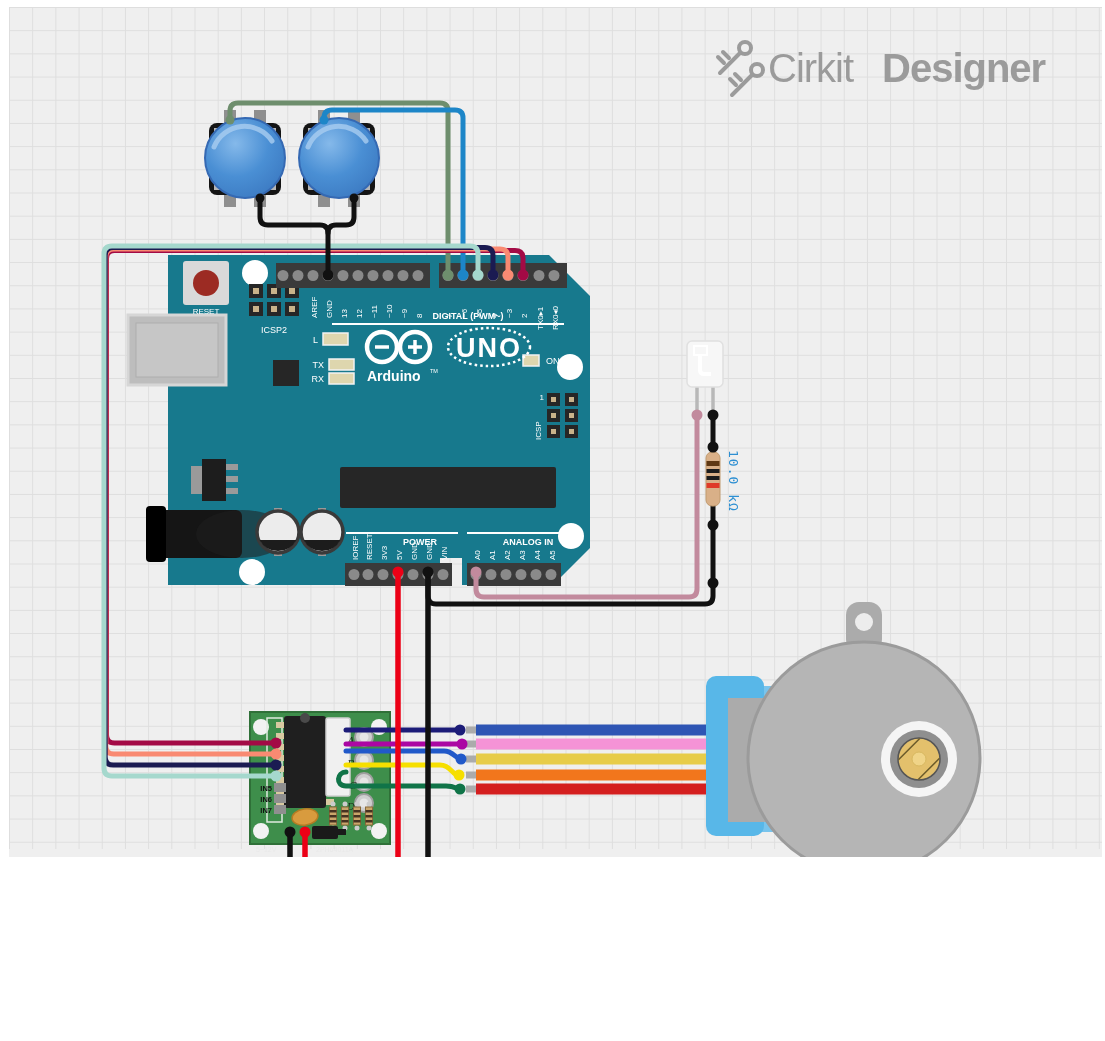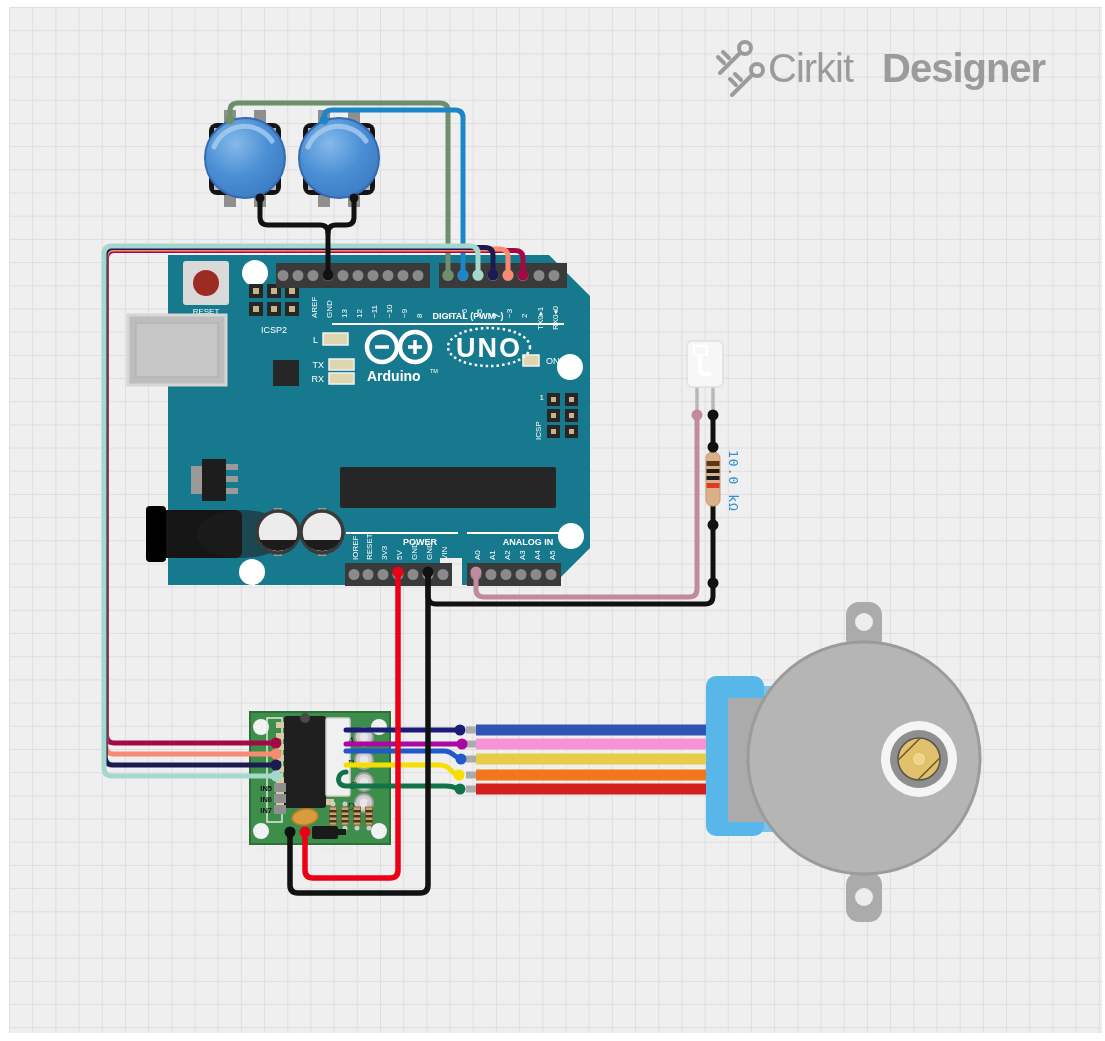--- a/index.html
+++ b/index.html
@@ -1,16 +1,16 @@
 <!DOCTYPE html>
 <html><head>
 <meta charset="utf-8">
 <style>
   html,body{margin:0;padding:0;background:#ffffff;}
-  .stage{position:relative;width:1105px;height:1041px;overflow:hidden;background:#efefef;
+  .stage{position:relative;width:1105px;height:857px;overflow:hidden;background:#efefef;
     font-family:"Liberation Sans",sans-serif;text-align:center;}
   .grid{position:absolute;left:9px;top:7px;right:2px;bottom:8px;
     background-image:linear-gradient(#dedede 1px,transparent 1px),
                      linear-gradient(90deg,#dedede 1px,transparent 1px);
     background-size:23.2px 23.2px;}
   svg{position:absolute;left:0;top:0;}
   text{font-family:"Liberation Sans",sans-serif;}
   .pinlbl{font-size:8px;fill:#ffffff;}
   .seclbl{font-size:9px;font-weight:bold;fill:#ffffff;}
   .boardtxt{font-size:9px;fill:#ffffff;}

